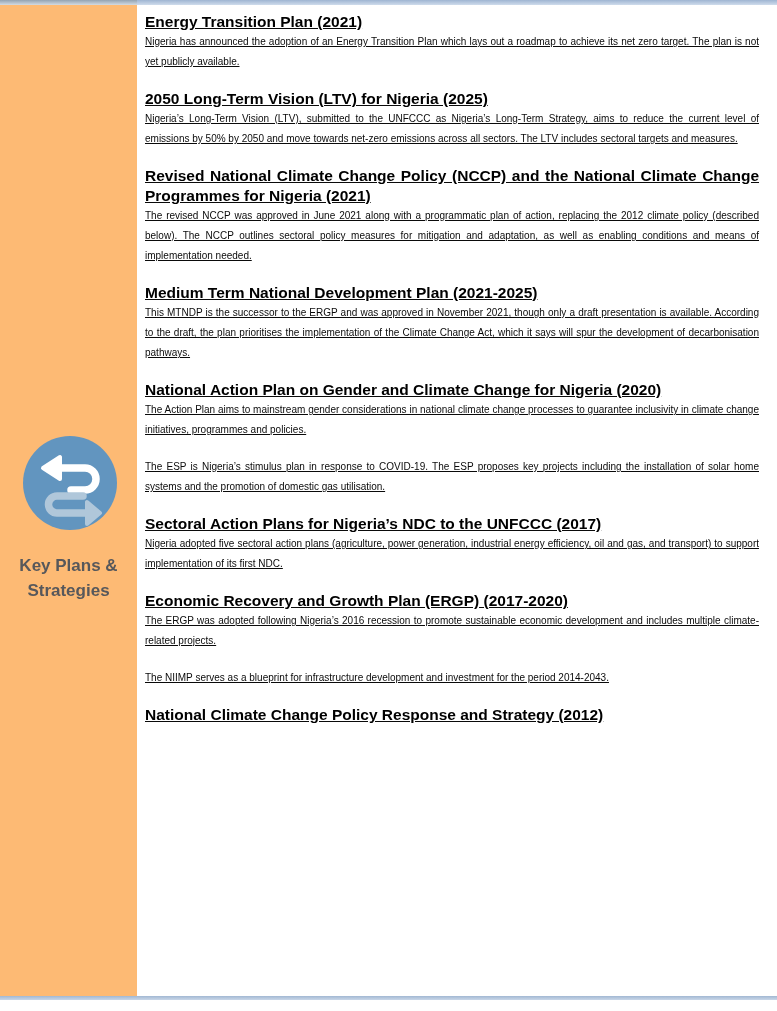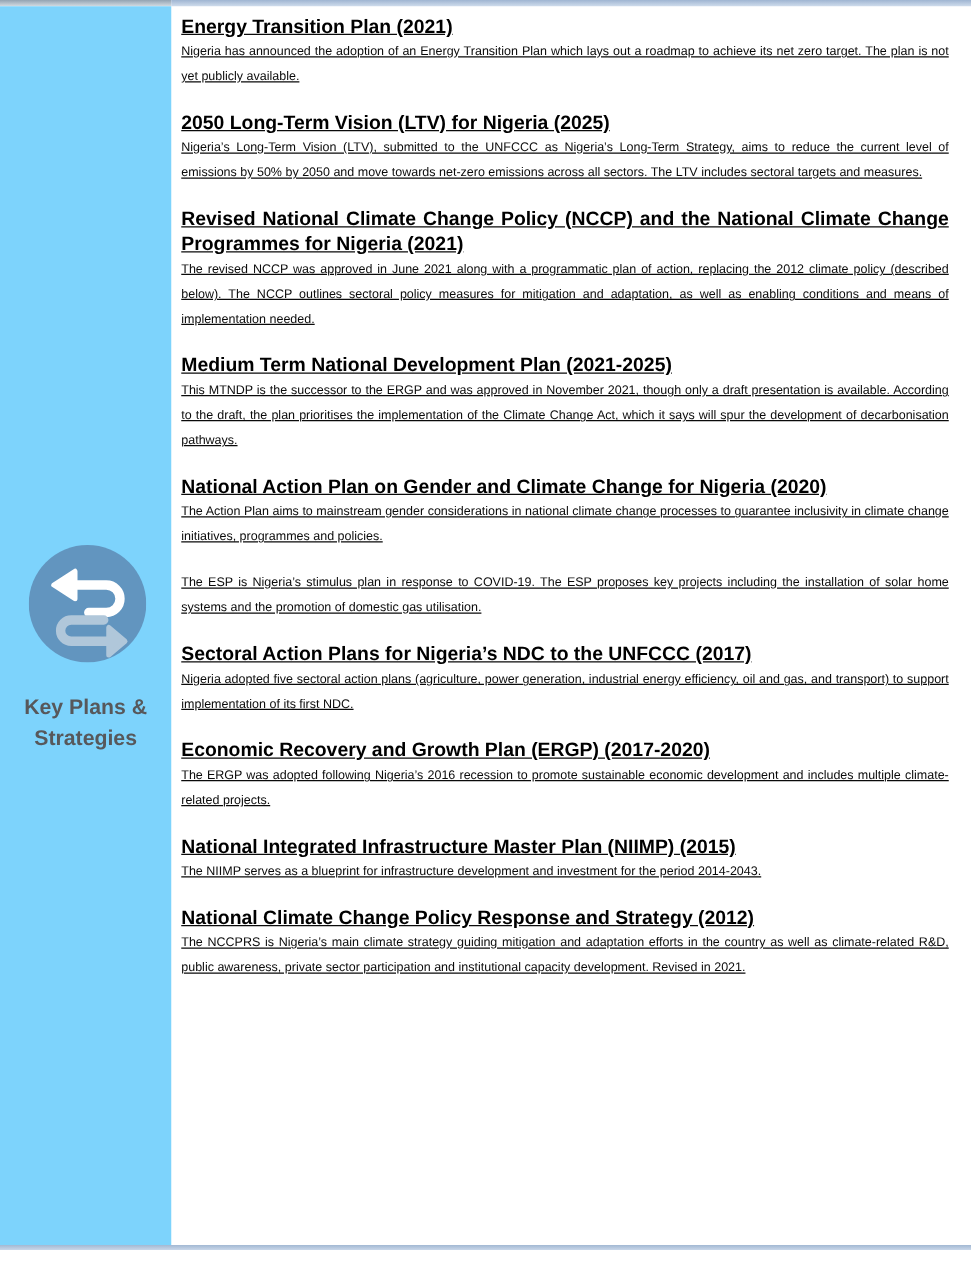--- a/index.html
+++ b/index.html
@@ -8,21 +8,21 @@
     font-family:"Liberation Sans", sans-serif;overflow:hidden;
   }
   
   .rule-top{position:absolute;top:0;left:0;width:777px;height:5px;display:flex;}
   .rule-top-left{width:137px;height:5px;background:linear-gradient(#93a3b2,#d3dbe2);}
   .rule-top-right{flex:1;height:5px;background:linear-gradient(#9fb5d2,#cfdcec);}
   
   .rule-bottom{position:absolute;top:996px;left:0;width:777px;height:4px;
     background:linear-gradient(#a2b8d3,#c9d7e9);}
   
-  .sidebar{position:absolute;top:5px;left:0;width:137px;height:991px;background:#7dd3fc;}
+  .sidebar{position:absolute;top:5px;left:0;width:137px;height:991px;background:#fdba74;}
   .icon-circle{position:absolute;top:431px;left:23px;width:94px;height:94px;}
   .sidebar-label{
     position:absolute;top:548px;left:0;width:137px;text-align:center;
     font-weight:bold;font-size:17px;line-height:25px;color:#57585b;
   }
   
   .content{position:absolute;top:12px;left:145px;width:614px;color:#0a0a0a;}
   .plan-section{margin:0 0 17px 0;text-decoration:underline;}
   .plan-heading{
     margin:0;font-size:15.5px;line-height:20px;font-weight:bold;color:#000;
@@ -93,26 +93,24 @@
       <h3 class="plan-heading">Sectoral Action Plans for Nigeria’s NDC to the UNFCCC (2017)</h3>
       <p class="plan-body">Nigeria adopted five sectoral action plans (agriculture, power generation, industrial energy efficiency, oil and gas, and transport) to support implementation of its first NDC.</p>
     </section>
 
     <section class="plan-section">
       <h3 class="plan-heading">Economic Recovery and Growth Plan (ERGP) (2017-2020)</h3>
       <p class="plan-body">The ERGP was adopted following Nigeria’s 2016 recession to promote sustainable economic development and includes multiple climate-related projects.</p>
     </section>
 
     <section class="plan-section">
-      <h3 class="plan-heading">National Integrated Infrastructure Master Plan (NIIMP) (2015)</h3>
       <p class="plan-body">The NIIMP serves as a blueprint for infrastructure development and investment for the period 2014-2043.</p>
     </section>
 
     <section class="plan-section">
       <h3 class="plan-heading">National Climate Change Policy Response and Strategy (2012)</h3>
-      <p class="plan-body">The NCCPRS is Nigeria’s main climate strategy guiding mitigation and adaptation efforts in the country as well as climate-related R&amp;D, public awareness, private sector participation and institutional capacity development. Revised in 2021.</p>
     </section>
 
   </main>
 
   <div class="rule-bottom"></div>
 
 </div>
 
 </body></html>

